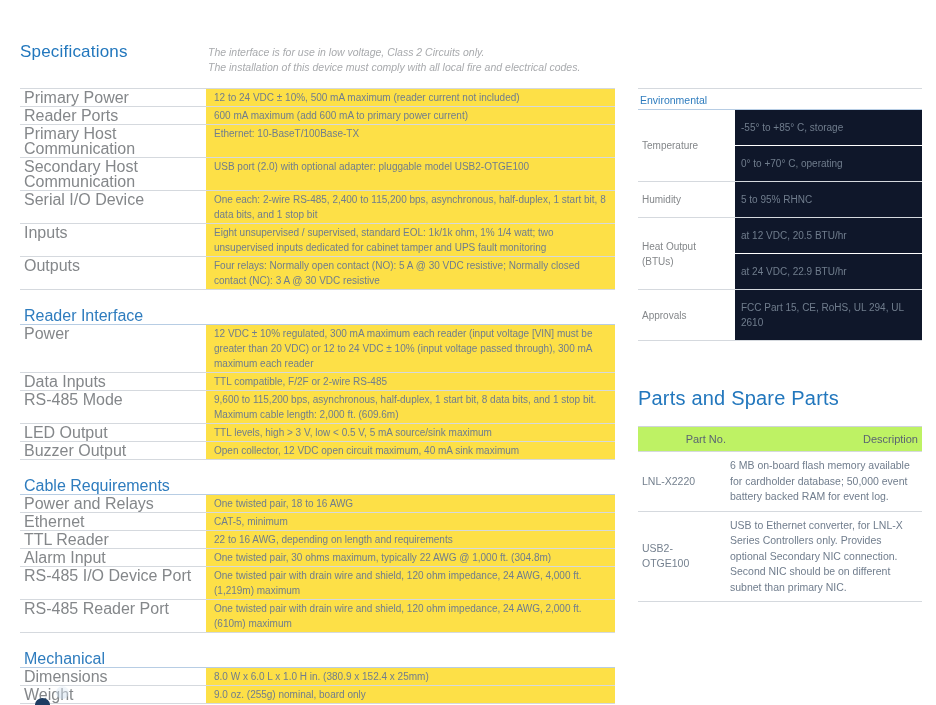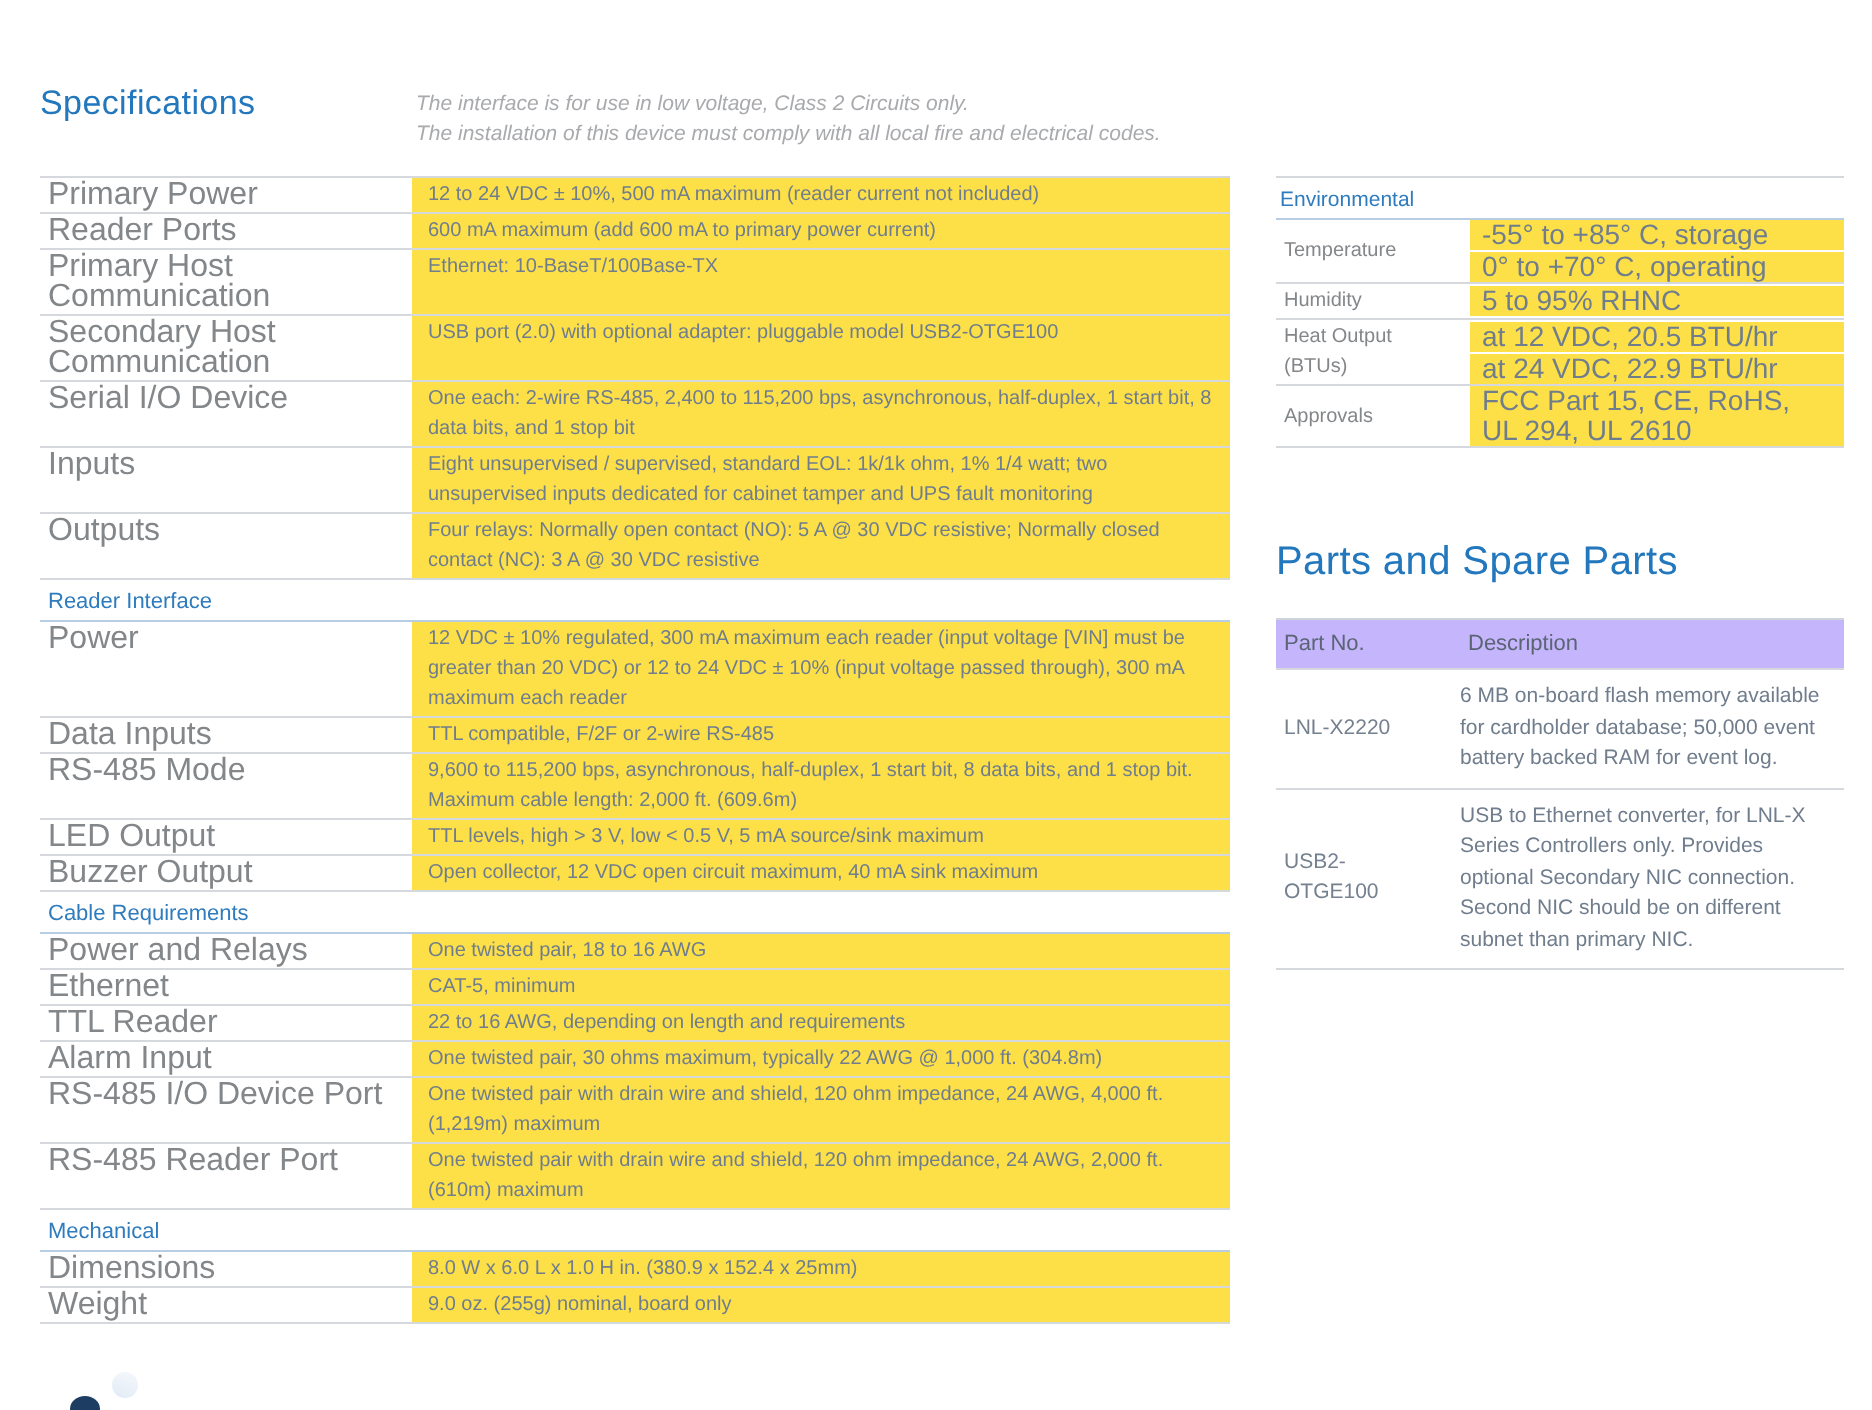--- a/index.html
+++ b/index.html
@@ -9,34 +9,34 @@
   }
   .left-col { position:absolute; left:20px; top:42px; width:595px; }
   .doc-header { display:flex; margin-bottom:14px; }
   .title { margin:0; font-size:17px; font-weight:400; color:#2277bd; width:188px; letter-spacing:.2px; }
   .intro { font-size:10.5px; color:#a8aaad; line-height:14.5px; padding-top:3px;font-style:italic; }
 
   .spec-table { border-top:1px solid #d5d9de; }
   .spec-row { display:flex; border-bottom:1px solid #d5d9de; }
   .spec-label { width:186px; box-sizing:border-box; padding:1px 1px 1px 4px; font-size:16px; line-height:15px; color:#84878a; }
   .spec-value { flex:1; background:#fde047; padding:1px 8px; font-size:10px; line-height:15px; color:#707d8d; }
-  .section-header { font-size:11px; color:#2e7cbe; padding:5px 4px 2px; line-height:13px; border-bottom:1px solid #b7cde4; }
+  .section-header { font-size:16px; color:#2e7cbe; padding:19px 4px 2px; line-height:13px; border-bottom:1px solid #b7cde4; }
 
   .right-col { position:absolute; left:638px; top:88px; width:284px; }
   .env-table { border-top:1px solid #d5d9de; }
   .env-header { font-size:10.5px; color:#2e7cbe; padding:5px 2px 2px; line-height:13px; border-bottom:1px solid #b7cde4; }
   .env-row { display:flex; border-bottom:1px solid #d5d9de; }
   .env-label { width:97px; box-sizing:border-box; padding:1px 6px 1px 4px; font-size:10px; line-height:15px; color:#84878a; display:flex; align-items:center; }
   .env-values { flex:1; display:flex; flex-direction:column; justify-content:center; }
-  .env-line { background:#fde047; padding:0 6px; font-size:14px; line-height:15px; color:#707d8d; }
+  .env-line { background:#0f172a; padding:10px 6px; font-size:10px; line-height:15px; color:#707d8d; }
   .env-line + .env-line { border-top:1px solid #fff; }
 
   .parts-title { margin:46px 0 16px; font-size:20px; font-weight:400; color:#2277bd; letter-spacing:.2px; }
   .parts-table { border-top:1px solid #cfd4da; }
-  .parts-head { display:flex; background:#c4b5fd; border-bottom:1px solid #d5d9de; }
+  .parts-head { display:flex; background:#bef264; border-bottom:1px solid #d5d9de;text-align:right; }
   .parts-head .hcol { font-size:11px; color:#5a6472; padding:6px 4px; }
   .hcol-part { width:92px; box-sizing:border-box; padding-right:26px; }
   .hcol-desc { flex:1; }
   .parts-row { display:flex; border-bottom:1px solid #d5d9de; }
   .part-no { width:92px; box-sizing:border-box; padding:6px 26px 6px 4px; font-size:10.5px; line-height:15.5px; color:#75818f; display:flex; align-items:center; }
   .part-desc { flex:1; padding:6px 2px 6px 0; font-size:10.5px; line-height:15.5px; color:#707d8d; }
 
   .logo-wisp { position:absolute; left:56px; top:686px; width:13px; height:13px; border-radius:50%;
     background:linear-gradient(200deg,#eaf1f8,#bcd2e8); opacity:.45; }
   .logo-fragment { position:absolute; left:35px; top:698px; width:15px; height:13px; border-radius:50%; background:#1d3d63; }

